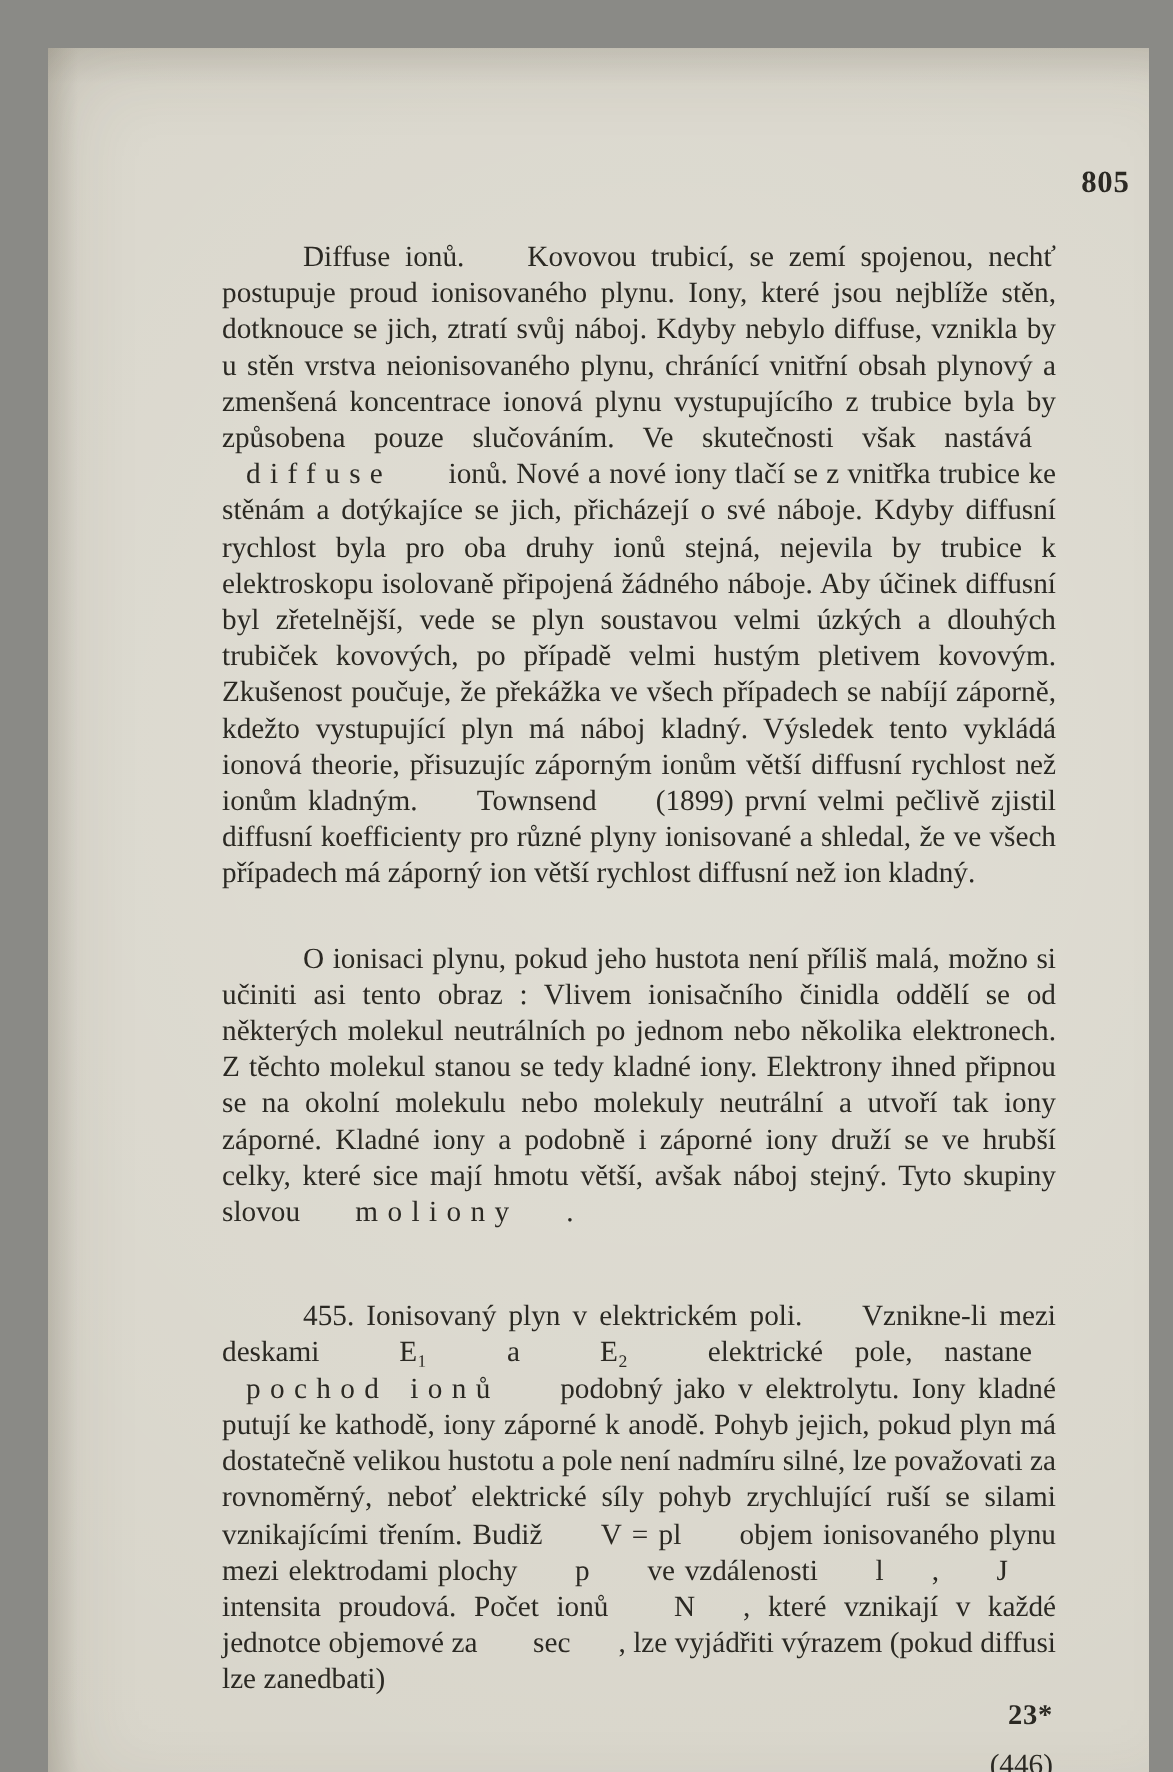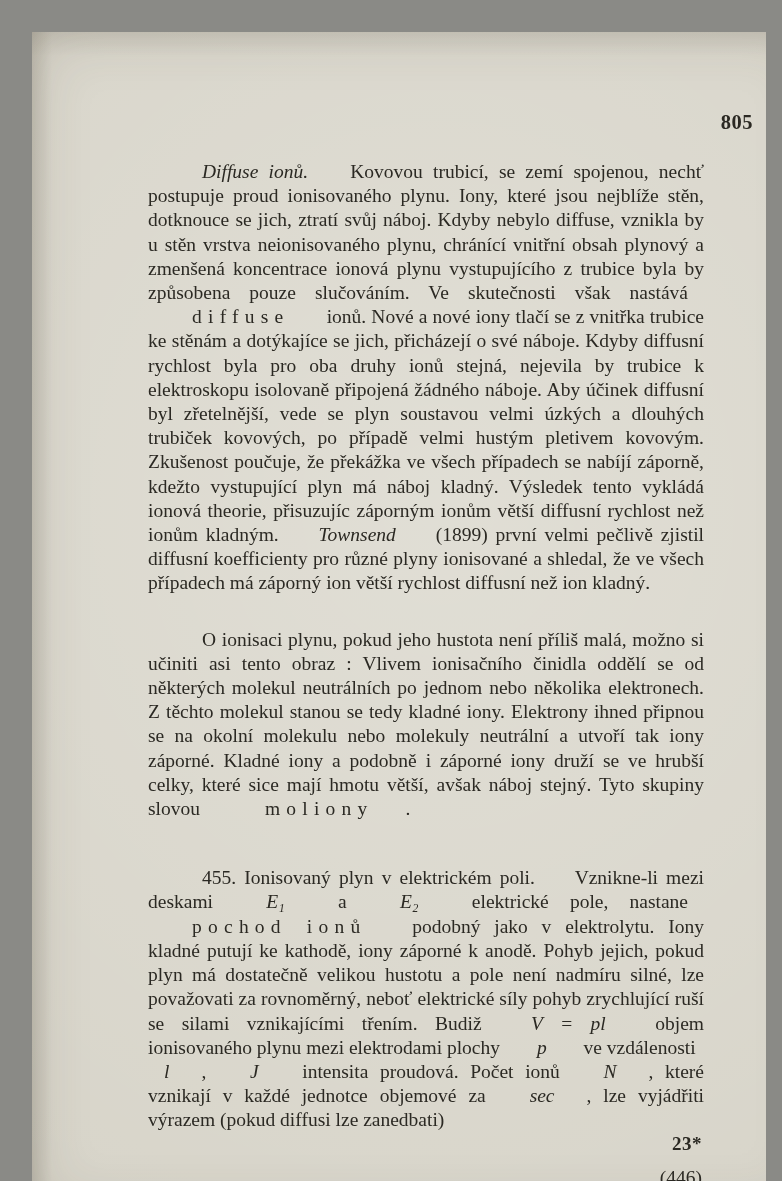--- a/index.html
+++ b/index.html
@@ -40,23 +40,23 @@
     font-size: 19.5px;
     line-height: 24.2px;
     text-align: justify;
     hyphens: auto;
   }
 
   .para { text-indent: 38px; }
   .para.no-indent { text-indent: 0; }
   .para.section-start { margin-top: 13px; }
 
-  .run-i  { font-style: italic; }
+  .run-i  { }
   .run-b  { font-weight: normal; }
-  .run-sp { letter-spacing: 0.32em; margin-left: 28px; }
+  .run-sp { letter-spacing: 0.32em; }
 
   .equation-row {
     position: relative;
     margin: 13px 0 14px;
     text-align: center;
     text-indent: 0;
     font-size: 21px;
   }
   .eq-body {
     display: inline-flex;

